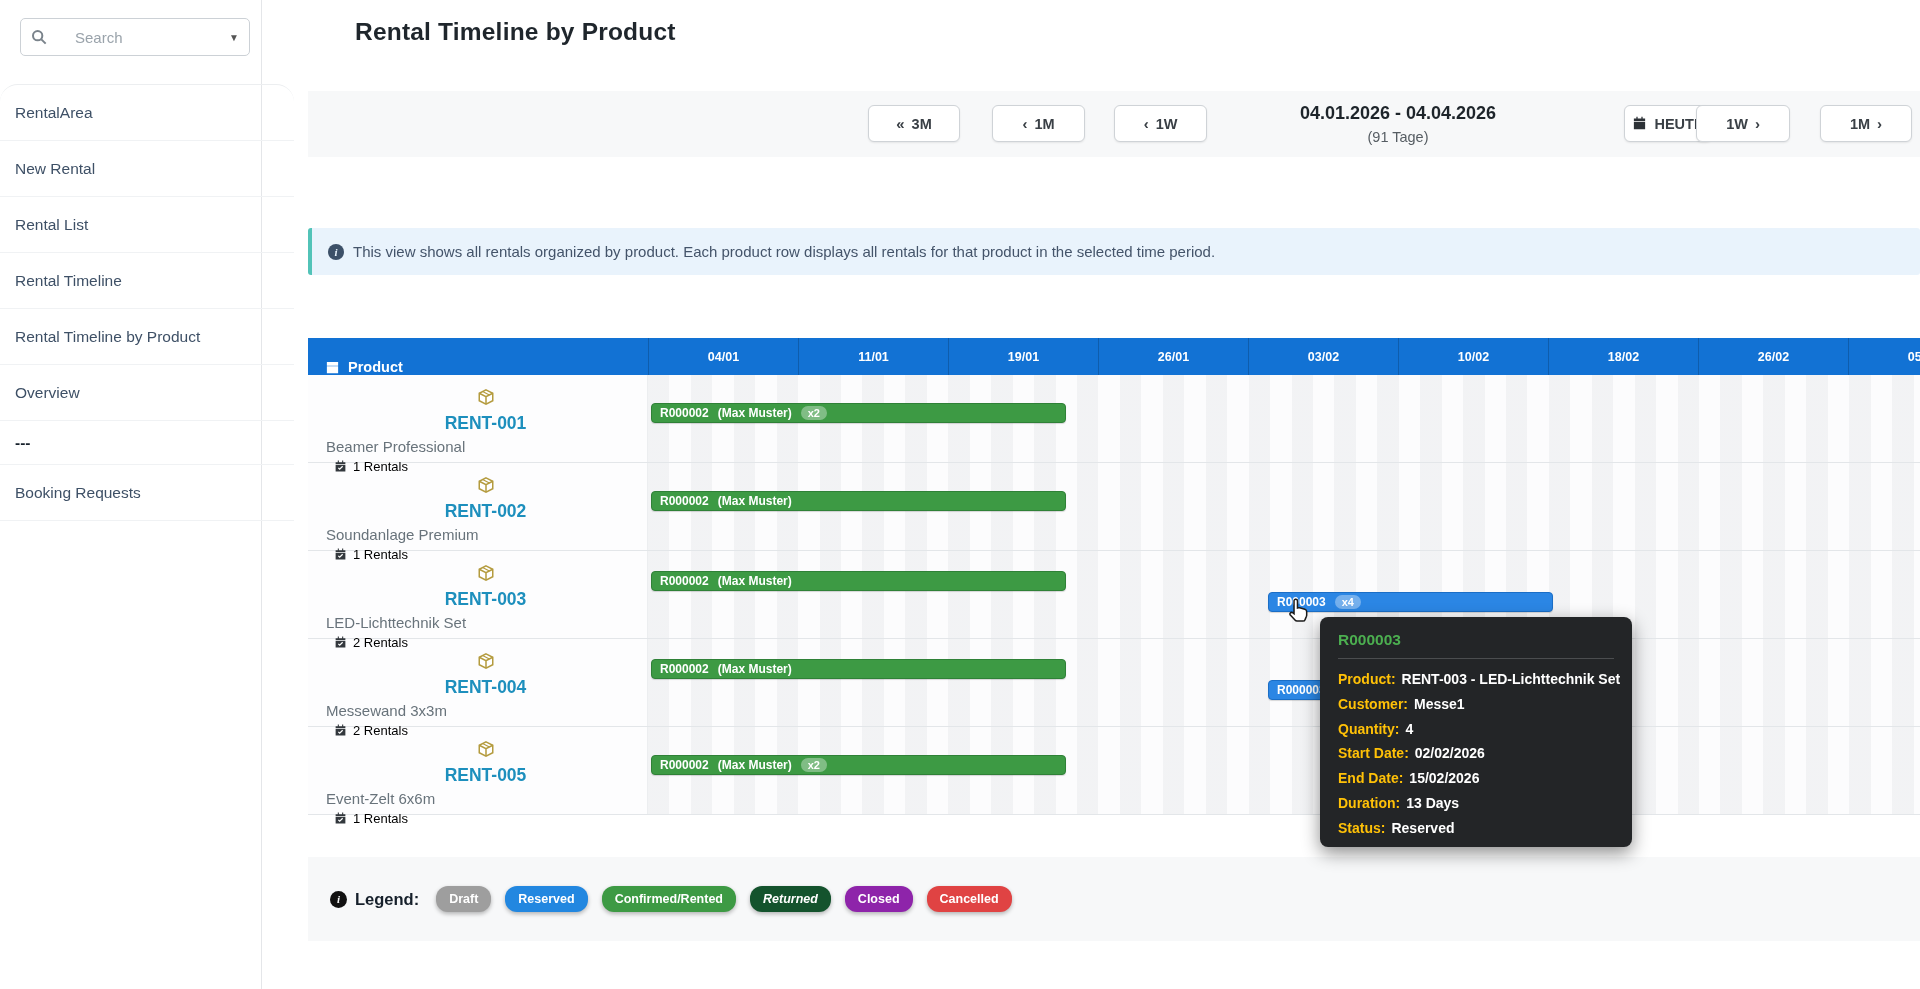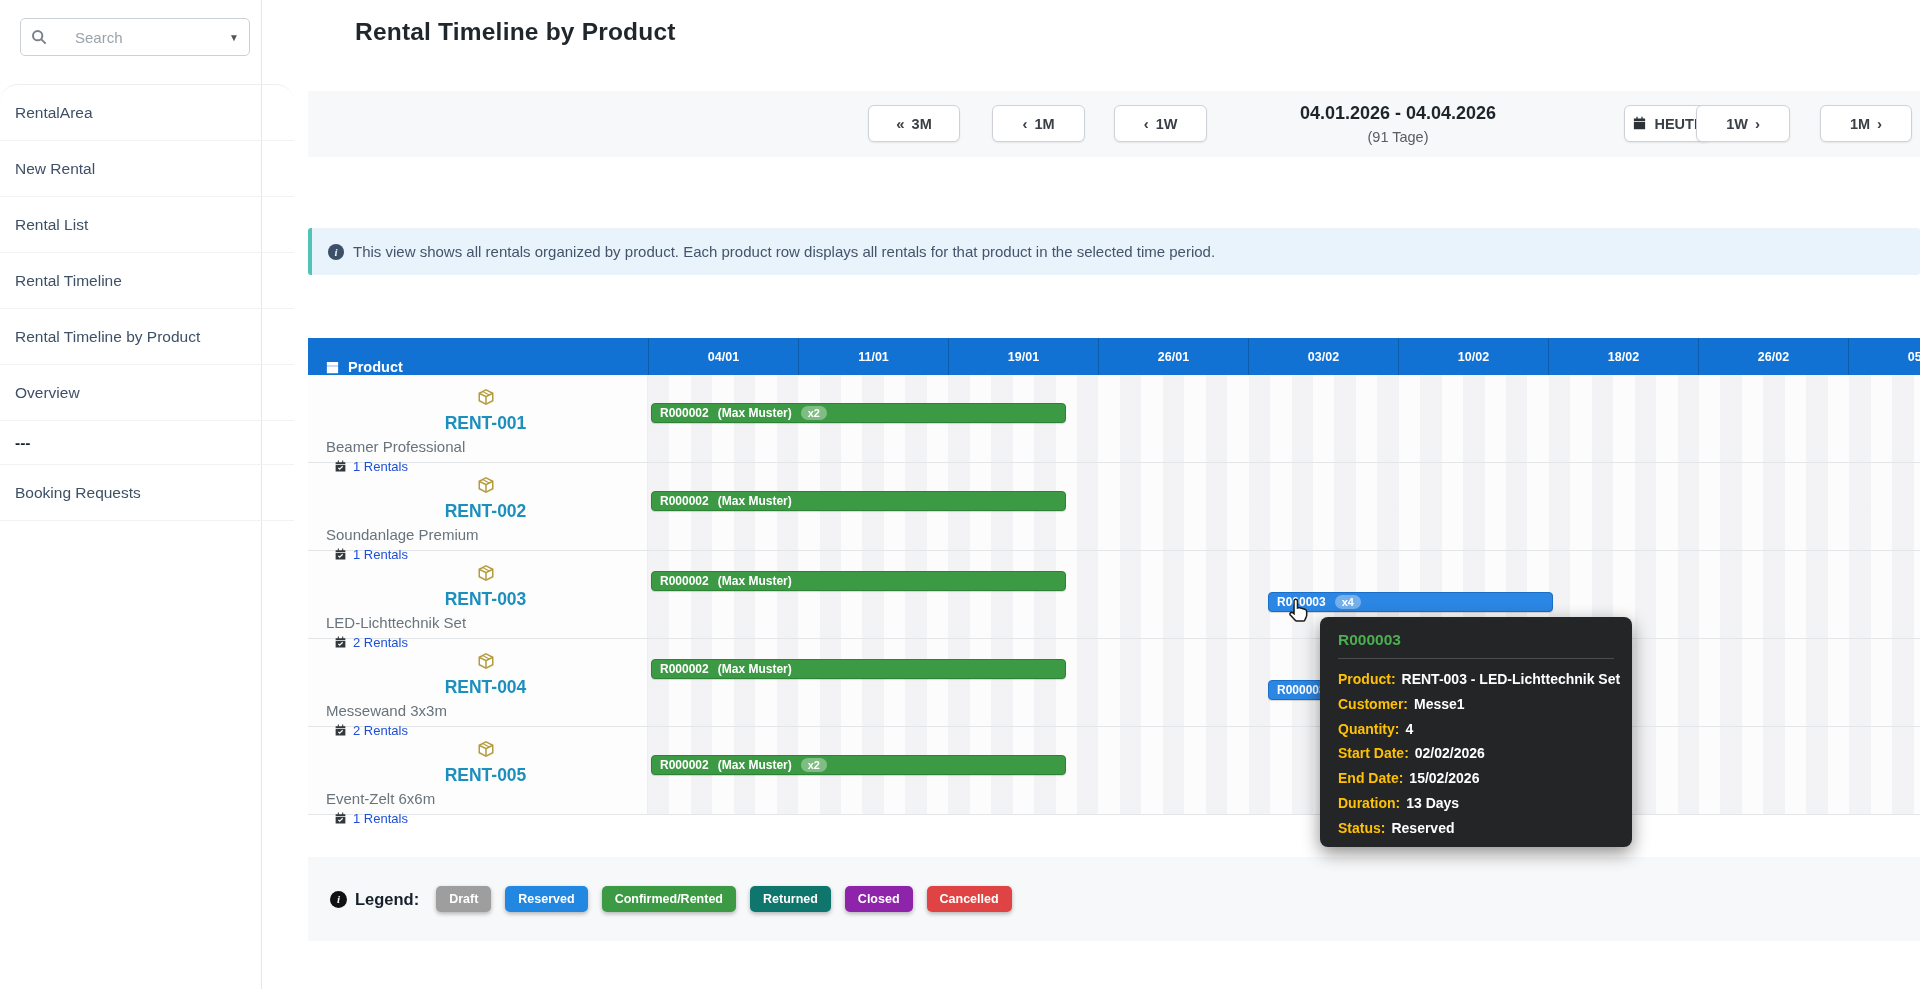--- a/index.html
+++ b/index.html
@@ -54,21 +54,21 @@
   .thead { display:flex; height:37px; background:#1272d4; color:#fff; overflow:hidden; }
   .th-product { width:340px; flex:none; display:flex; align-items:flex-end; gap:8px;
                 padding-left:17px; font-size:14.5px; font-weight:800; }
   .th-col { width:150px; flex:none; display:flex; align-items:center; justify-content:center;
             font-size:12.5px; font-weight:800; border-left:1px solid rgba(0,0,0,.18); }
   .trow { display:flex; height:88px; border-bottom:1px solid #e3e6e9; background:#fdfdfe; }
   .cell-product { width:340px; flex:none; padding:13px 0 0 16px; border-right:1px solid #eceef0; }
   .prod-line1 { display:flex; align-items:center; gap:7px;flex-direction:column; }
   .prod-code { font-size:17.5px; font-weight:800; color:#1d8fbd; }
   .prod-name { font-size:15px; color:#68737b; margin:4px 0 0 2px; }
-  .prod-rentals { display:flex; align-items:center; gap:6px; font-size:13px; color:#1d4ed8;
+  .prod-rentals { display:flex; align-items:center; gap:6px; font-size:13px; color:#000000;
                   margin:4px 0 0 10px; }
   .cell-timeline { position:relative; flex:1; overflow:hidden;
         background:
           repeating-linear-gradient(90deg, rgba(125,135,145,0.08) 0 21.4px, transparent 21.4px 42.9px),
           #fcfcfd; }
   .bar { position:absolute; height:20px; border-radius:4px; display:flex; align-items:center;
          gap:9px; padding:0 8px; color:#fff; font-size:12px; font-weight:800;
          white-space:nowrap; cursor:pointer; box-shadow:0 1px 1px rgba(0,0,0,.15); }
   .bar .badge { background:rgba(255,255,255,.35); border-radius:999px; padding:1px 7px;
                 font-size:11px; font-weight:800; color:#fff; }
@@ -85,21 +85,21 @@
 
   
   .cursor { position:absolute; left:978px; top:597px; z-index:20; }
 
   
   .legend-band { position:absolute; left:0; top:857px; width:1612px; height:84px; background:#f7f8f9;
                  display:flex; align-items:center; padding-left:22px; gap:15px; }
   .legend-title { display:flex; align-items:center; gap:8px; font-size:16.5px; font-weight:800;
                   color:#16202b; margin-right:2px; }
   .legend-title .info-circle { background:#111; color:#f7f8f9; width:17px; height:17px; }
-  .lg-badge { height:26px; display:flex; align-items:center; padding:0 13px; border-radius:5px;
+  .lg-badge { height:26px; display:flex; align-items:center; padding:0 13px; border-radius:12px;
               color:#fff; font-size:12.5px; font-weight:700; box-shadow:0 2px 4px rgba(0,0,0,.28);
               cursor:default; }
 </style>
 </head>
 <body>
 
 <div id="screen">
 
   <aside class="sidebar">
     <div class="search-box">
@@ -362,19 +362,19 @@
 
     <div class="legend-band">
       <span class="legend-title">
         <span class="info-circle">i</span>
         <span>Legend:</span>
       </span>
       <span id="legend-items" style="display:flex;gap:14px;">
           <span class="lg-badge" style="background: rgb(158, 158, 158);">Draft</span>
           <span class="lg-badge" style="background: rgb(34, 135, 224);">Reserved</span>
           <span class="lg-badge" style="background: rgb(61, 154, 68);">Confirmed/Rented</span>
-          <span class="lg-badge" style="background: #0f766e;">Returned</span>
+          <span class="lg-badge" style="background: #14532d; font-style: italic;">Returned</span>
           <span class="lg-badge" style="background: rgb(142, 36, 170);">Closed</span>
           <span class="lg-badge" style="background: rgb(224, 67, 67);">Cancelled</span>
         </span>
     </div>
   </div>
 </div>
 
 </body></html>

